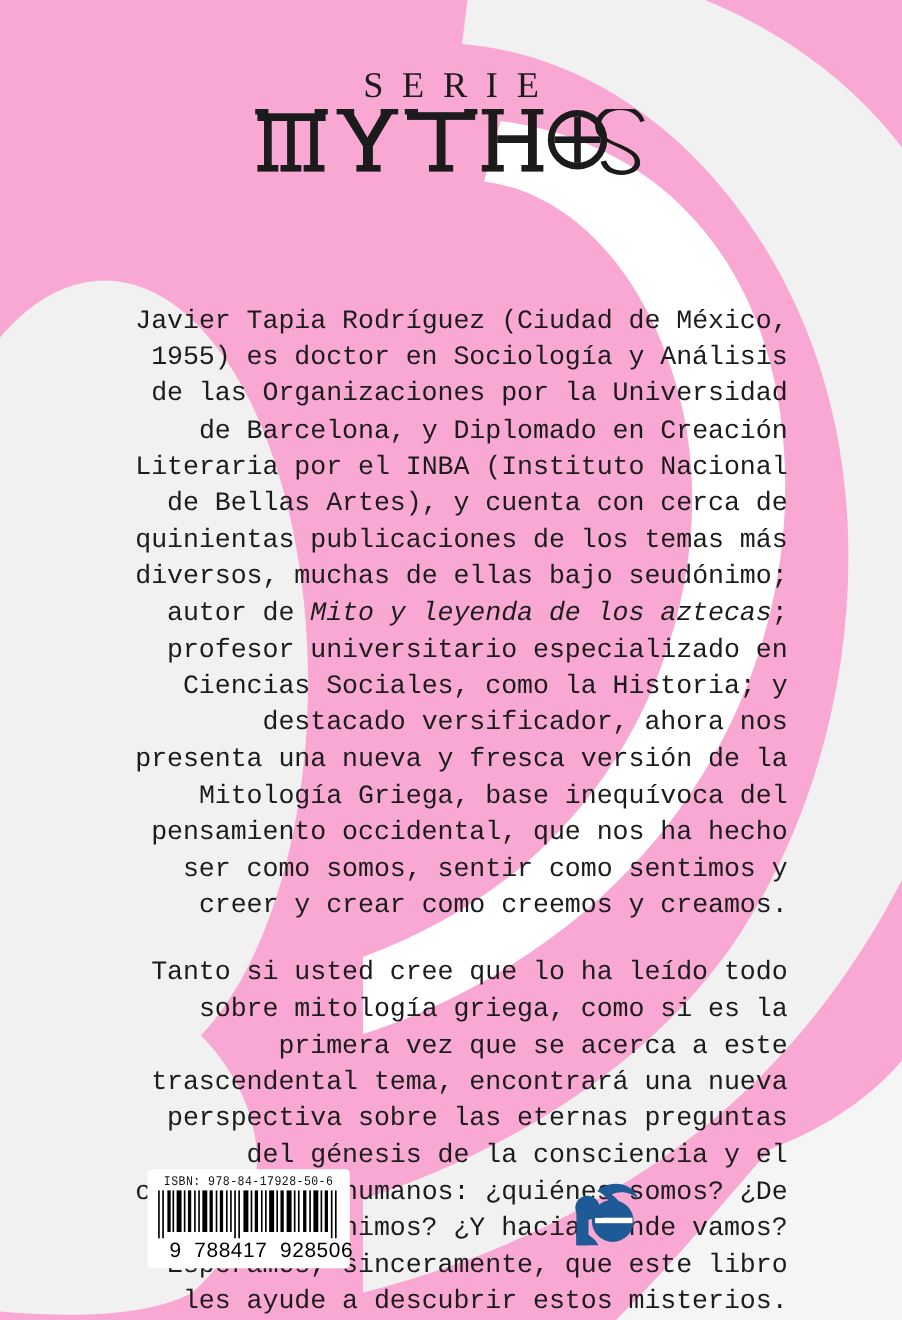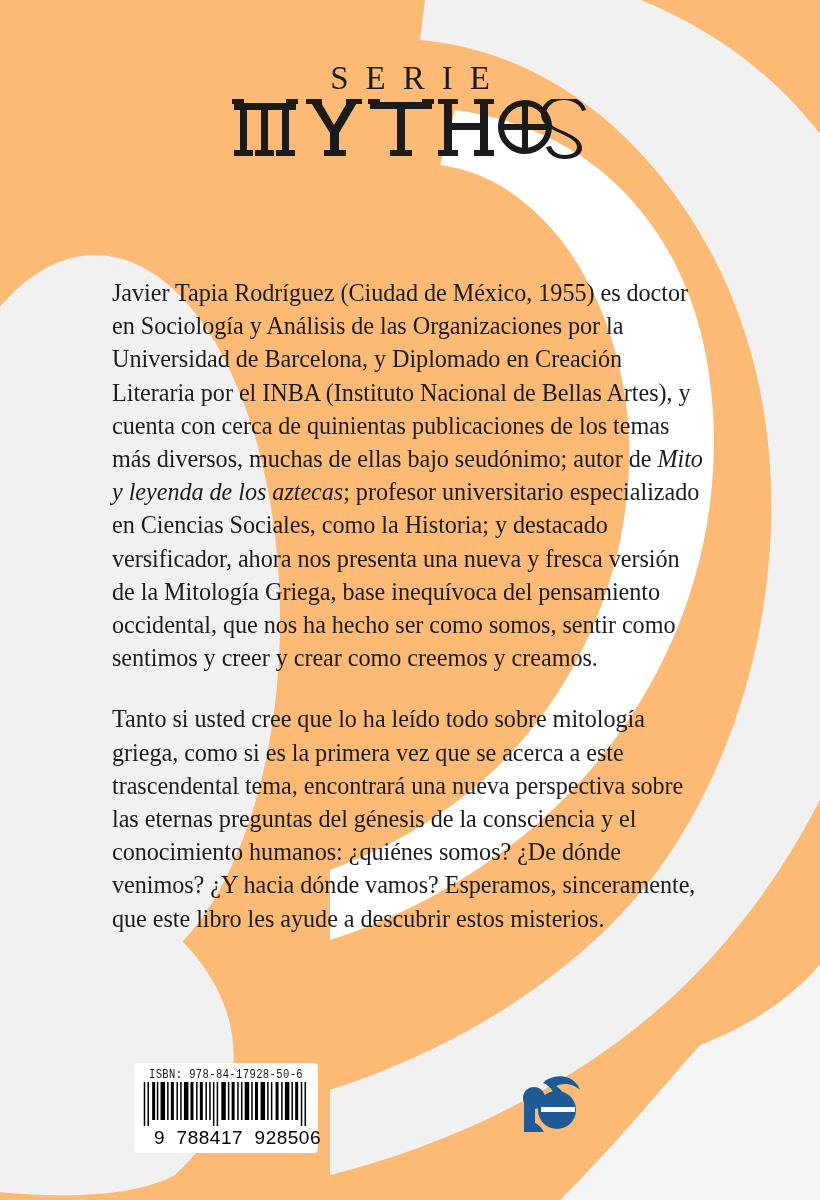--- a/index.html
+++ b/index.html
@@ -7,21 +7,21 @@
     padding: 0;
     background: #ffffff;
   }
   body {
     font-family: "Liberation Serif", serif;
   }
   .cover {
     position: relative;
     width: 820px;
     height: 1200px;
-    background: #fdba74;
+    background: #f9a8d4;
     overflow: hidden;
   }
 
   
   .bg-layer {
     position: absolute;
     inset: 0;
     overflow: hidden;
     pointer-events: none;
   }
@@ -54,25 +54,26 @@
 
   
   .blurb {
     position: absolute;
     left: 112px;
     top: 276px;
     width: 608px;
     color: #1c1c1c;
   }
   .para {
-    font-family: Liberation Serif, serif;
+    font-family: Liberation Mono, monospace;
     font-size: 24.2px;
     line-height: 33.2px;
-    margin: 0 16px 28px 0;
+    margin: 0 4px 28px 0;
     letter-spacing: -0.05px;
+    text-align: right;
   }
   .para:last-child { margin-bottom: 0; }
   .para em { font-style: italic; }
 
   
   .barcode-block {
     position: absolute;
     left: 134px;
     top: 1063px;
     width: 184px;

